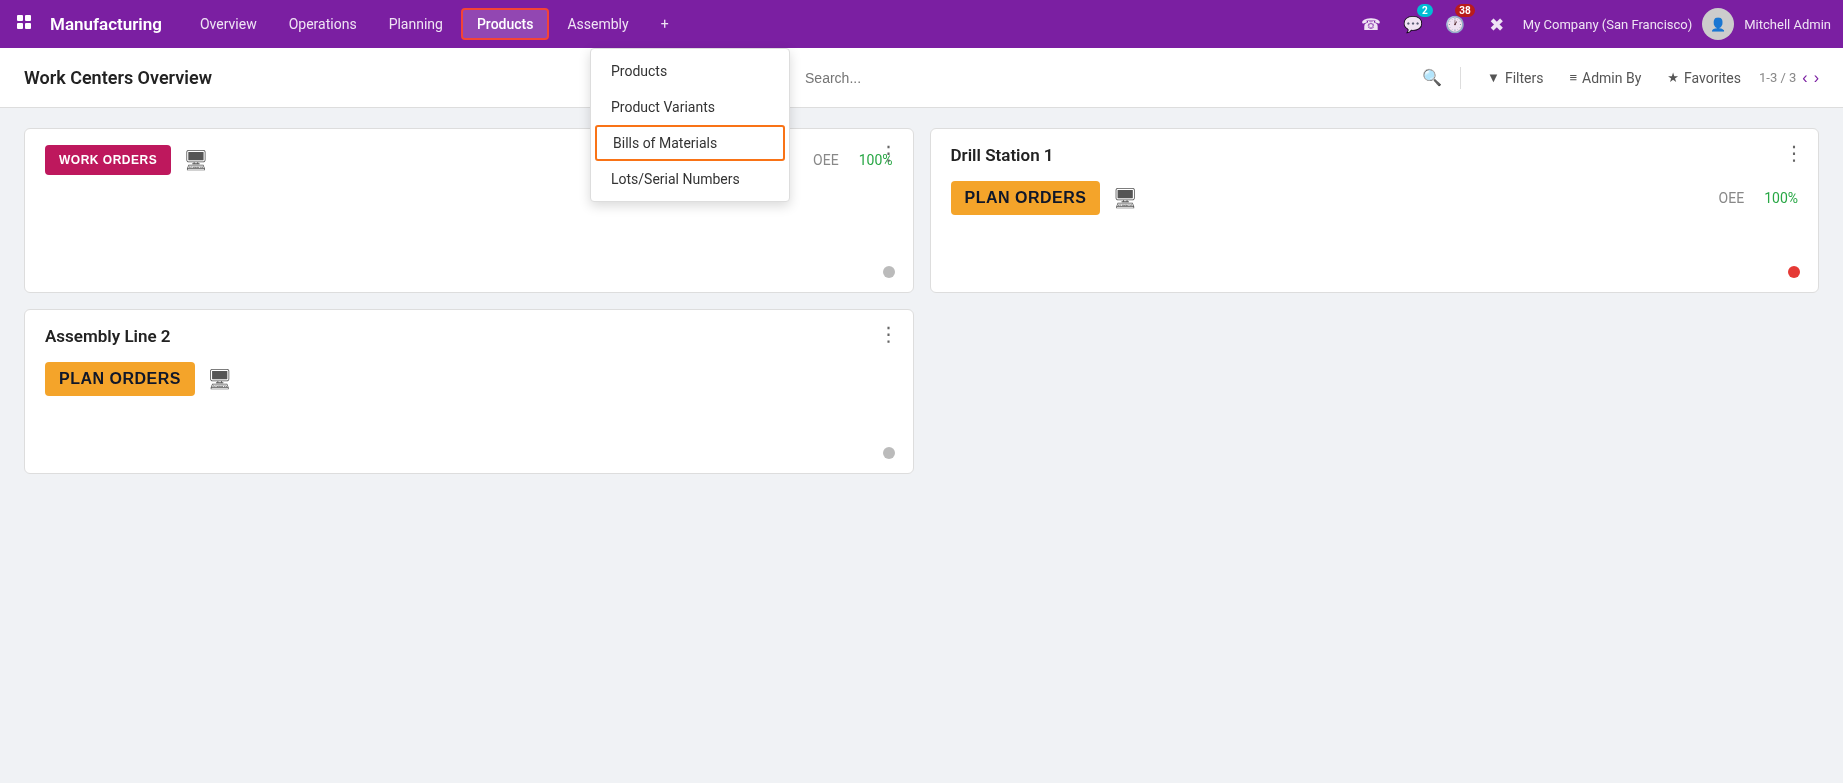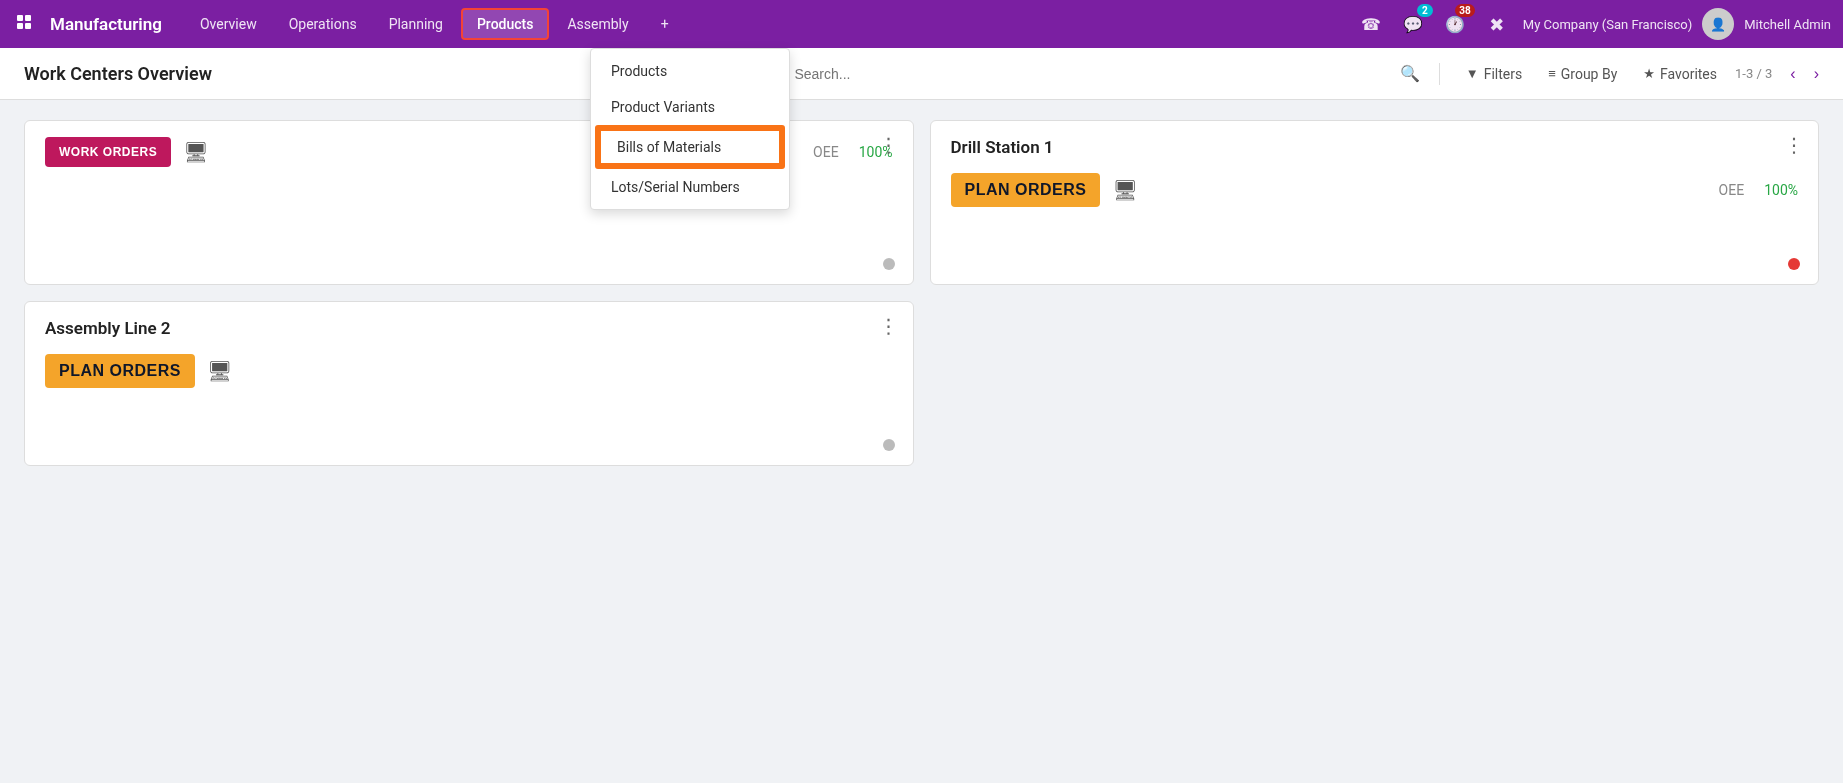--- a/index.html
+++ b/index.html
@@ -97,21 +97,21 @@
       padding: 4px 0;
     }
     .dropdown-item {
       padding: 10px 20px;
       font-size: 14px;
       color: #333;
       cursor: pointer;
     }
     .dropdown-item.highlighted {
       background: #fff;
-      border: 6px solid #f97316;
+      border: 2px solid #f97316;
       border-radius: 3px;
       margin: 0 4px;
       padding: 8px 16px;
     }
 
     
     .content {
       padding: 20px 24px;
       background: #f0f2f5;
       min-height: 735px;
@@ -120,21 +120,21 @@
       display: flex; align-items: center; gap: 5px;
       font-size: 14px;
       color: #555;
       cursor: pointer;
       padding: 4px 8px;
     }
     .pagination-info {
       font-size: 13px;
       color: #888;
       margin-left: auto;
-      display: flex; align-items: center; gap: 18px;
+      display: flex; align-items: center; gap: 6px;
     }
     .pagination-btn {
       background: none;
       border: none;
       font-size: 16px;
       color: #7B1FA2;
       cursor: pointer;
     }
 
     
@@ -203,21 +203,21 @@
     .dot-gray { background: #bbb; }
     .dot-red { background: #e53935; }
 
     
     .subheader {
       background: white;
       border-bottom: 1px solid #ddd;
       padding: 0 24px;
       display: flex;
       align-items: center;
-      height: 52px;
+      height: 60px;
       gap: 10px;
     }
     .subheader-search {
       flex: 1;
       border: none;
       outline: none;
       font-size: 14px;
       color: #aaa;
       text-align: center;
     }
@@ -277,21 +277,21 @@
   <span style="font-size:18px;font-weight:600;color:#222;min-width:220px;">Work Centers Overview</span>
   <input class="subheader-search" type="text" placeholder="Search..." style="">
   <span style="color:#555;font-size:16px;cursor:pointer;">🔍</span>
   <div style="width:1px;height:22px;background:#ddd;margin:0 8px;"></div>
   <div class="filter-btn">
     <span style="font-size:13px;">▼</span>
     <span>Filters</span>
   </div>
   <div class="filter-btn">
     <span style="font-size:13px;">≡</span>
-    <span>Group By</span>
+    <span>Admin By</span>
   </div>
   <div class="filter-btn">
     <span style="font-size:13px;">★</span>
     <span>Favorites</span>
   </div>
   <div class="pagination-info">
     <span>1-3 / 3</span>
     <button class="pagination-btn">‹</button>
     <button class="pagination-btn">›</button>
   </div>

